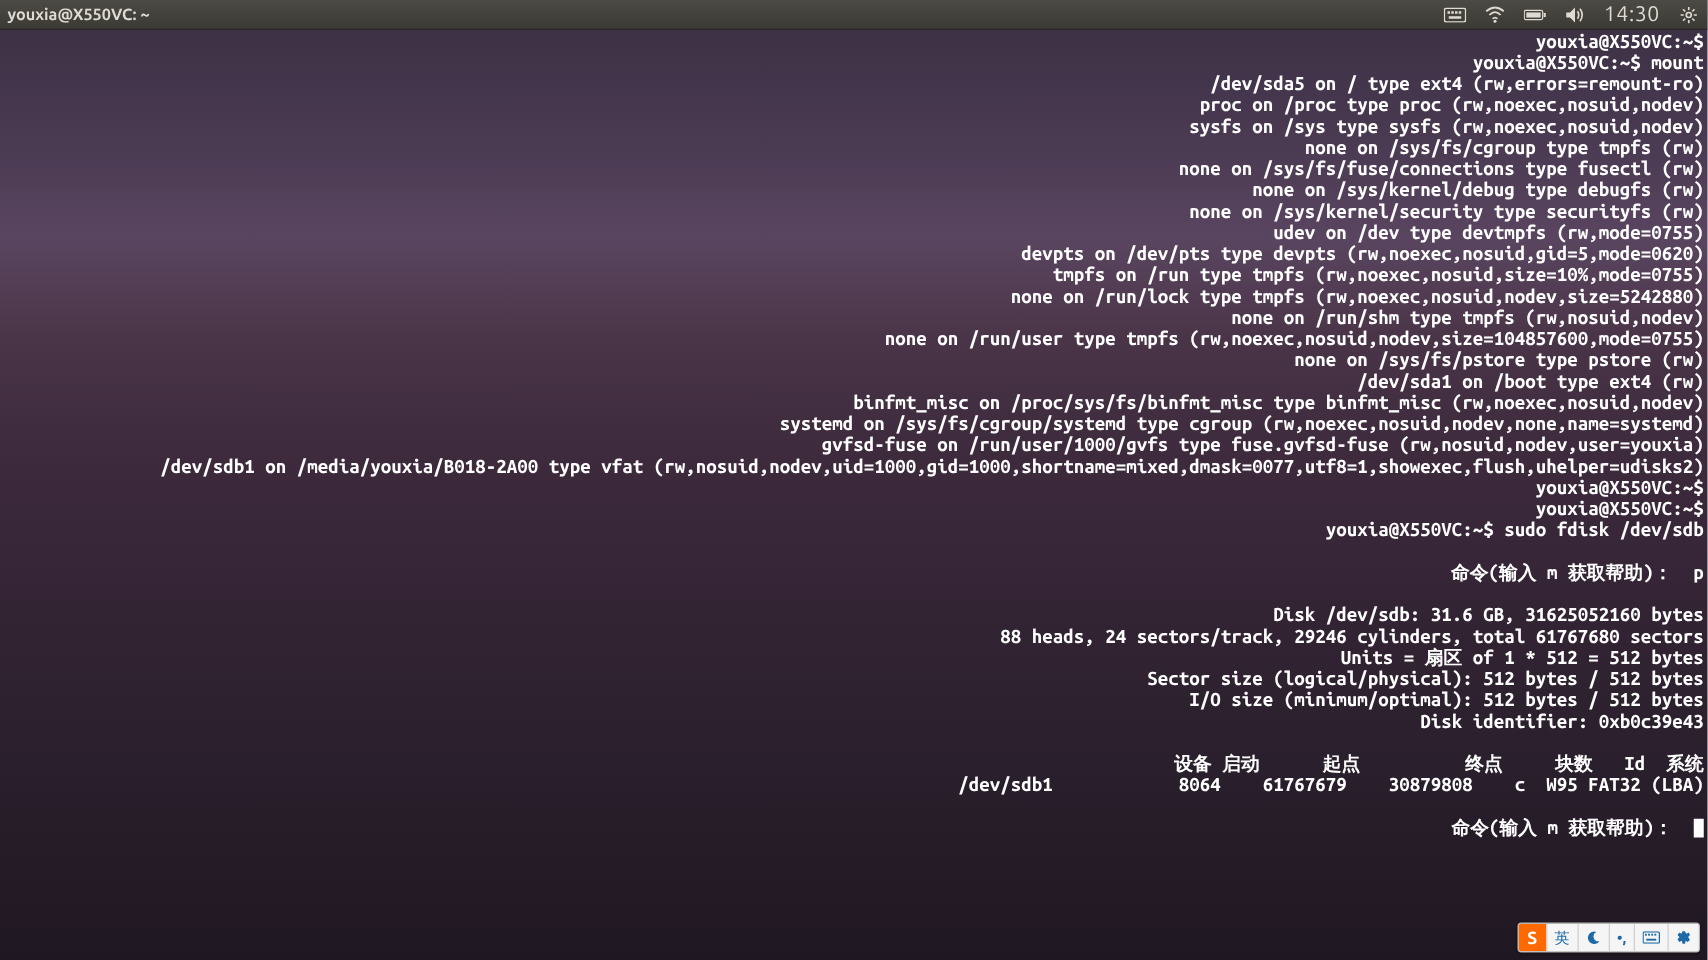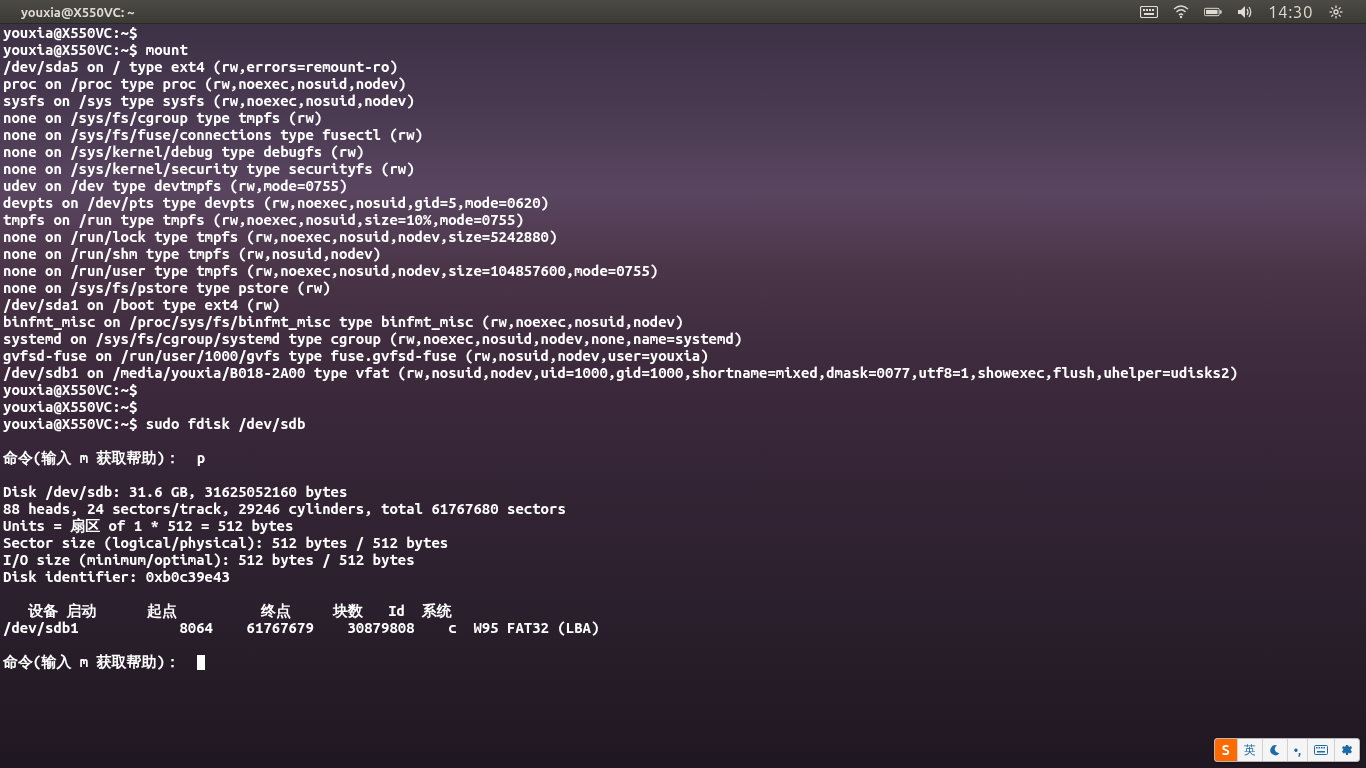--- a/index.html
+++ b/index.html
@@ -13,39 +13,40 @@
   
   .menubar {
     height: 24px;
     background: linear-gradient(to bottom, #4c4a44 0%, #3c3a35 100%);
     border-bottom: 1px solid #2a2824;
     display: flex;
     align-items: center;
     color: #dfdbd2;
     font-family: "Ubuntu", sans-serif;
     font-size: 13px;
-    padding: 0 21px;
+    padding: 0 6px;
   }
   .menubar .title { flex: 0 0 auto; font-weight: bold; }
   .menubar .spacer { flex: 1 1 auto; }
   .menubar .tray { display: flex; align-items: center; gap: 14px; }
   .menubar .tray .ico { display: inline-flex; align-items: center; justify-content: center; width: 18px; height: 18px; color: #dfdbd2; }
   .menubar .tray .time { font-size: 17px; letter-spacing: 0.5px; }
   .menubar svg { display: block; }
   
   .term {
     position: absolute;
     top: 24px; left: 0; right: 0; bottom: 0;
     padding: 0 3px 0 3px;
     color: #ffffff;
     font-size: 15px;
     line-height: 17px;
     font-weight: bold;
     white-space: pre;
     font-family: "Ubuntu Mono","DejaVu Sans Mono","Liberation Mono",monospace;
+    text-align: right;
   }
   .prompt-user { color: #ffffff; }
   .cursor {
     display: inline-block;
     width: 8px; height: 15px;
     background: #ffffff;
     vertical-align: text-bottom;
   }
   
   .ime {

